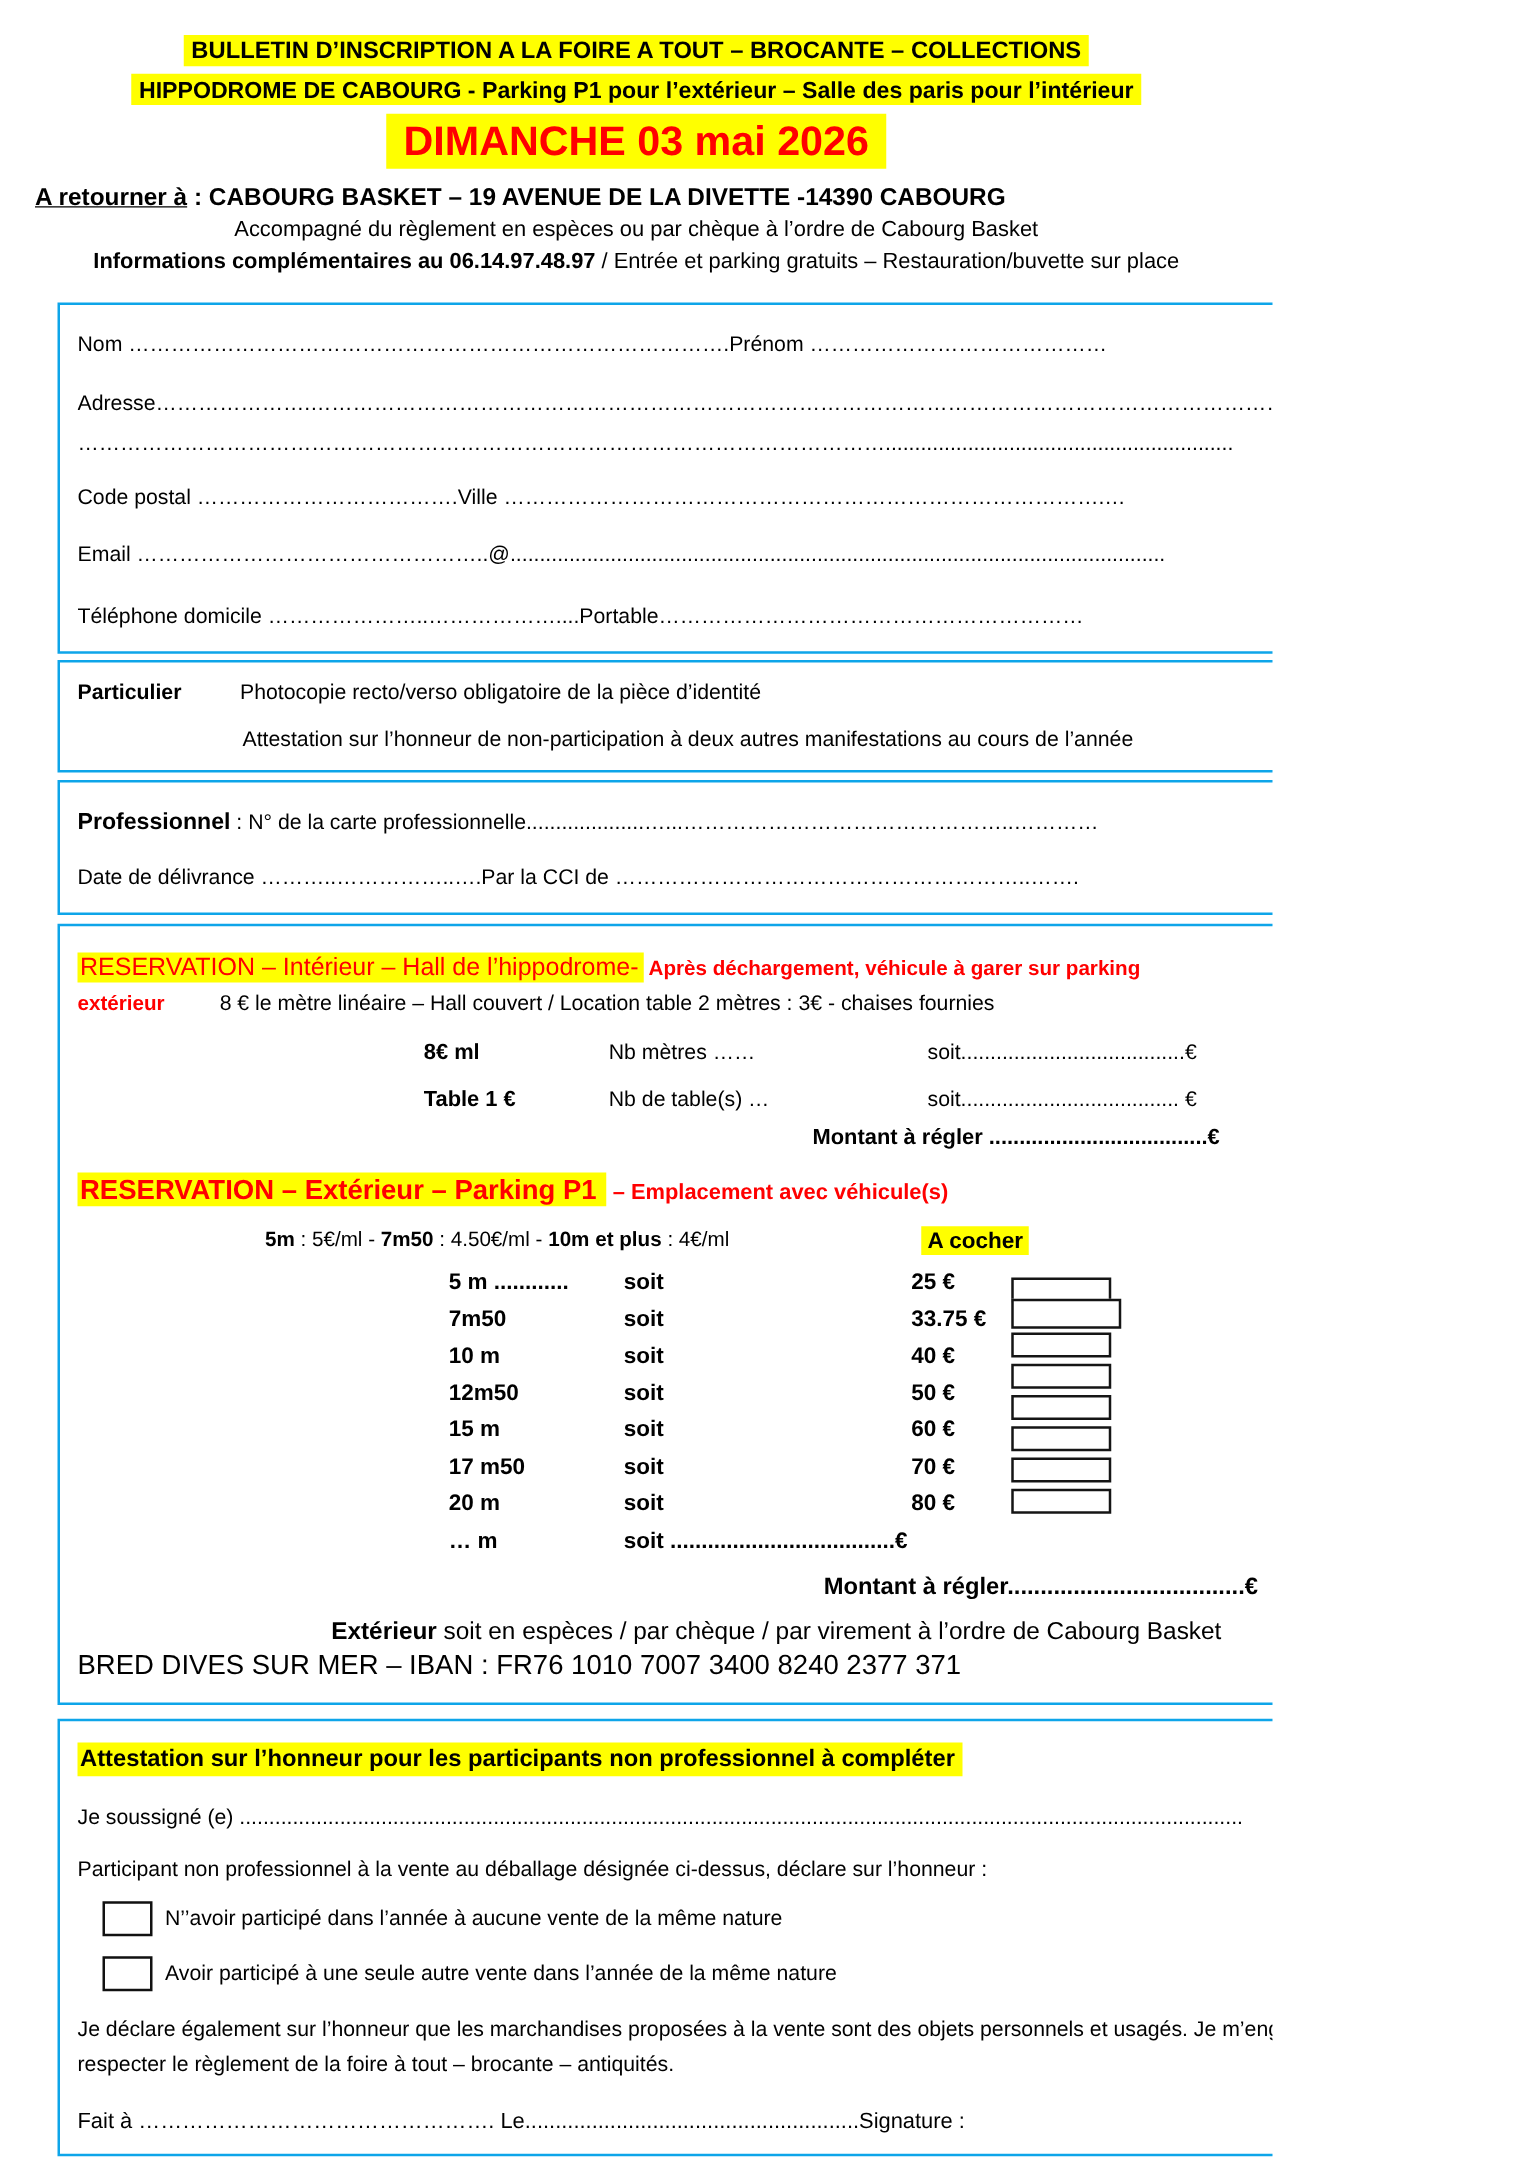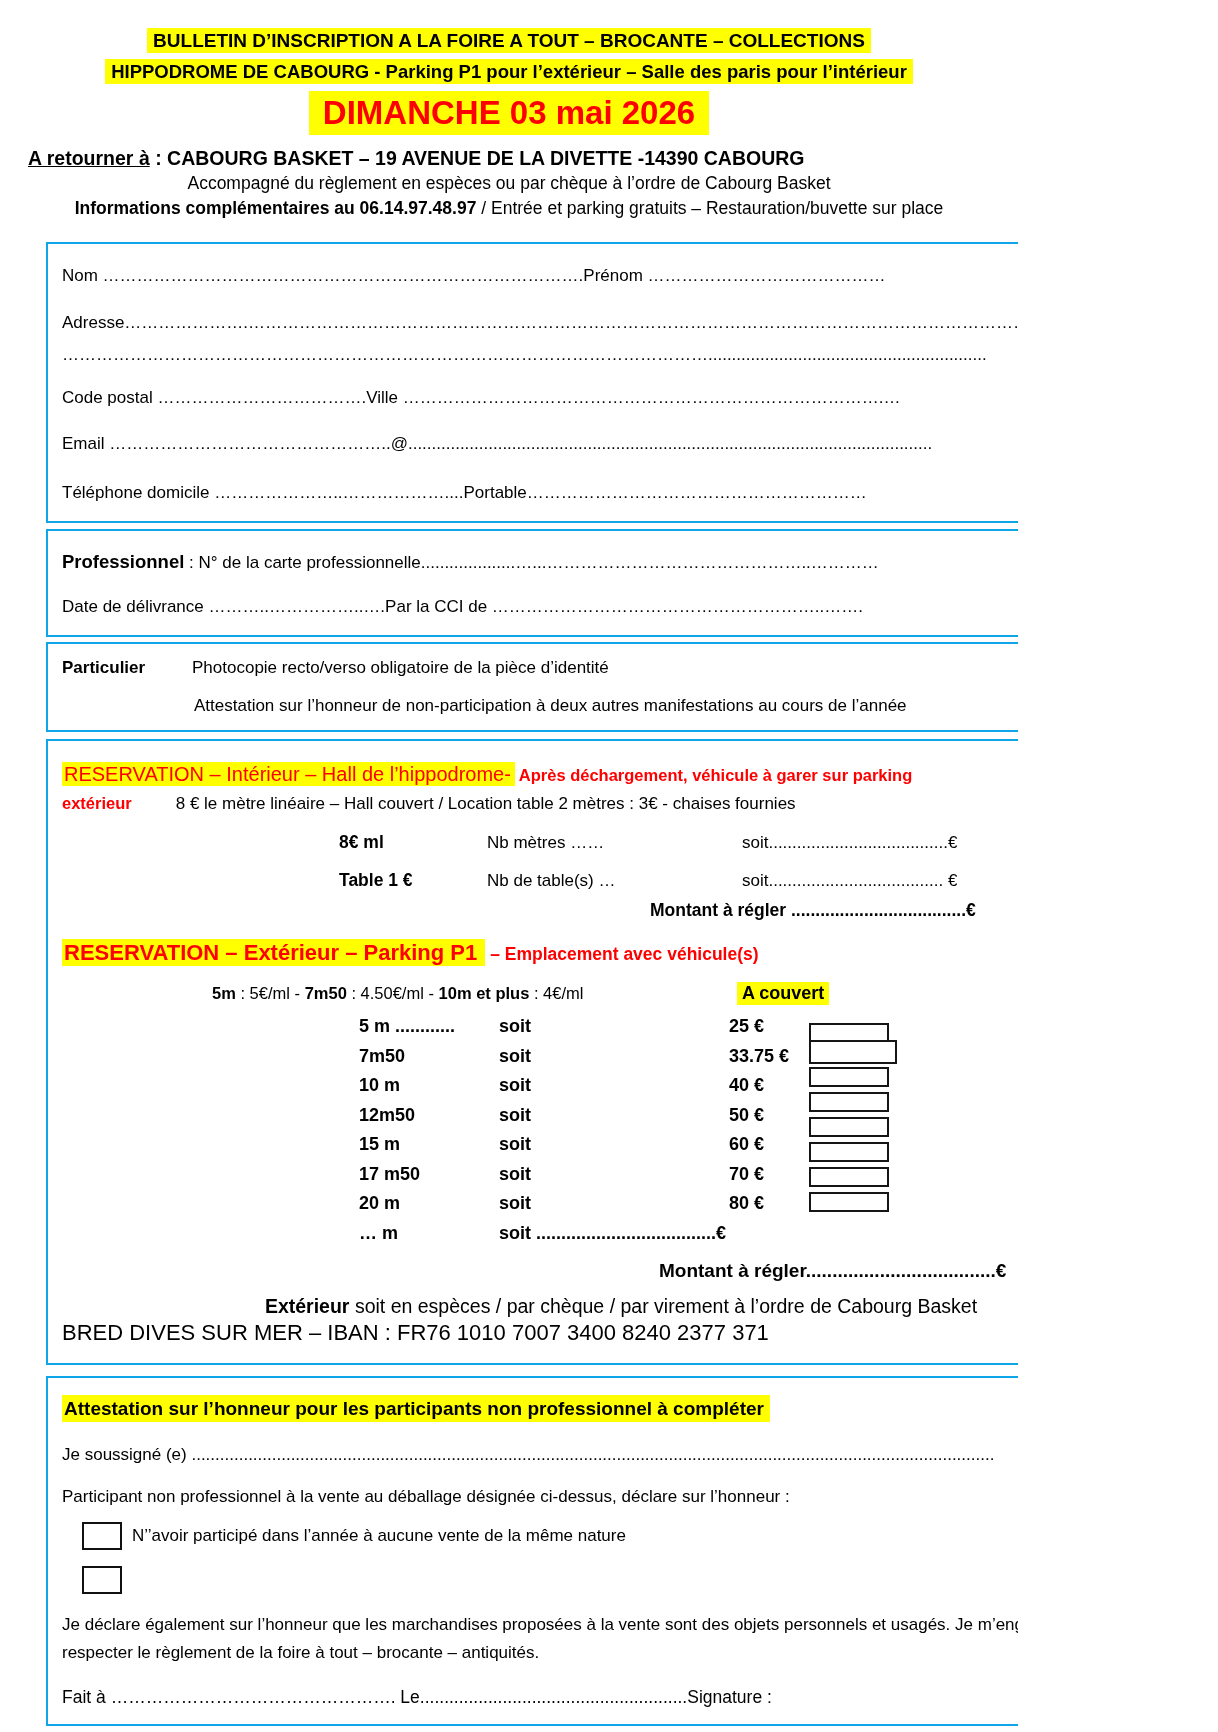--- a/index.html
+++ b/index.html
@@ -112,32 +112,32 @@
 
   <div class="formbox box-identity">
     <div class="idline">Nom ………………………………………………………………………….Prénom ……………………………………</div>
     <div class="idline id-adresse">Adresse………………….……………………………………………………………………………………………………………………………</div>
     <div class="idline id-adresse2">……………………………………………………………………………………………………...........................................................</div>
     <div class="idline id-code">Code postal ……………………………….Ville ………………………………………………………………………….…</div>
     <div class="idline id-email">Email …………………………………………..@...............................................................................................................</div>
     <div class="idline id-tel">Téléphone domicile …………………..………………....Portable……………………………………………………</div>
   </div>
 
+  <div class="formbox box-particulier">
+    <div>
+      <span class="part-label">Particulier</span><span>Photocopie recto/verso obligatoire de la pièce d’identité</span>
+    </div>
+    <div class="part-row2">Attestation sur l’honneur de non-participation à deux autres manifestations au cours de l’année</div>
+  </div>
+
   <div class="formbox box-professionnel">
     <div>
       <span class="prof-label">Professionnel</span><span> : N° de la carte professionnelle....................…...………………………………………..…………</span>
     </div>
     <div class="prof-row2">Date de délivrance ………..……………..….Par la CCI de  …………………………………………………..…….</div>
-  </div>
-
-  <div class="formbox box-particulier">
-    <div>
-      <span class="part-label">Particulier</span><span>Photocopie recto/verso obligatoire de la pièce d’identité</span>
-    </div>
-    <div class="part-row2">Attestation sur l’honneur de non-participation à deux autres manifestations au cours de l’année</div>
   </div>
 
   <div class="formbox box-reservation">
 
     <div class="ri-title">
       <span class="hl">RESERVATION – Intérieur – Hall de l’hippodrome-</span><span class="ri-after"> Après déchargement, véhicule à garer sur parking</span>
     </div>
     <div class="ri-line2">
       <span class="ri-redword">extérieur</span><span class="ri-blk">8 € le mètre linéaire – Hall couvert / Location table 2 mètres : 3€ - chaises fournies</span>
     </div>
@@ -151,21 +151,21 @@
       </div>
     </div>
     <div class="int-total">Montant à régler ....................................€</div>
 
     <div class="re-title">
       <span class="hl">RESERVATION – Extérieur – Parking P1</span><span class="re-after"> – Emplacement avec véhicule(s)</span>
     </div>
 
     <div class="pricing">
       <span class="b">5m</span><span> : 5€/ml - </span><span class="b">7m50</span><span> : 4.50€/ml - </span><span class="b">10m et plus</span><span> : 4€/ml</span>
-      <span class="a-cocher">A couvert</span>
+      <span class="a-cocher">A cocher</span>
     </div>
 
     <div class="ext-table">
       <div class="xrow"><span class="xsize">5 m ............</span><span class="xsoit">soit</span><span>25 €</span></div>
       <div class="xrow"><span class="xsize">7m50</span><span class="xsoit">soit</span><span>33.75 €</span></div>
       <div class="xrow"><span class="xsize">10 m</span><span class="xsoit">soit</span><span>40 €</span></div>
       <div class="xrow"><span class="xsize">12m50</span><span class="xsoit">soit</span><span>50 €</span></div>
       <div class="xrow"><span class="xsize">15 m</span><span class="xsoit">soit</span><span>60 €</span></div>
       <div class="xrow"><span class="xsize">17 m50</span><span class="xsoit">soit</span><span>70 €</span></div>
       <div class="xrow"><span class="xsize">20 m</span><span class="xsoit">soit</span><span>80 €</span></div>
@@ -194,19 +194,19 @@
   <div class="formbox box-attestation">
     <div class="att-title">
       <span class="hl">Attestation sur l’honneur pour les participants non professionnel à compléter</span>
     </div>
     <div class="att-line1">Je soussigné (e) ..........................................................................................................................................................................</div>
     <div class="att-line2">Participant non professionnel à la vente au déballage désignée ci-dessus, déclare sur l’honneur :</div>
     <div class="att-opt">
       <span class="att-cb"></span><span>N’’avoir participé dans l’année à aucune vente de la même nature</span>
     </div>
     <div class="att-opt">
-      <span class="att-cb"></span>
+      <span class="att-cb"></span><span>Avoir participé à une seule autre vente dans l’année de la même nature</span>
     </div>
     <div class="att-decl">Je déclare également sur l’honneur que les marchandises proposées à la vente sont des objets personnels et usagés. Je m’engage également à respecter le règlement de la foire à tout – brocante – antiquités.</div>
     <div class="att-fait">Fait à …………………………………………. Le.......................................................Signature :</div>
   </div>
 
 </div>
 
 </body></html>

